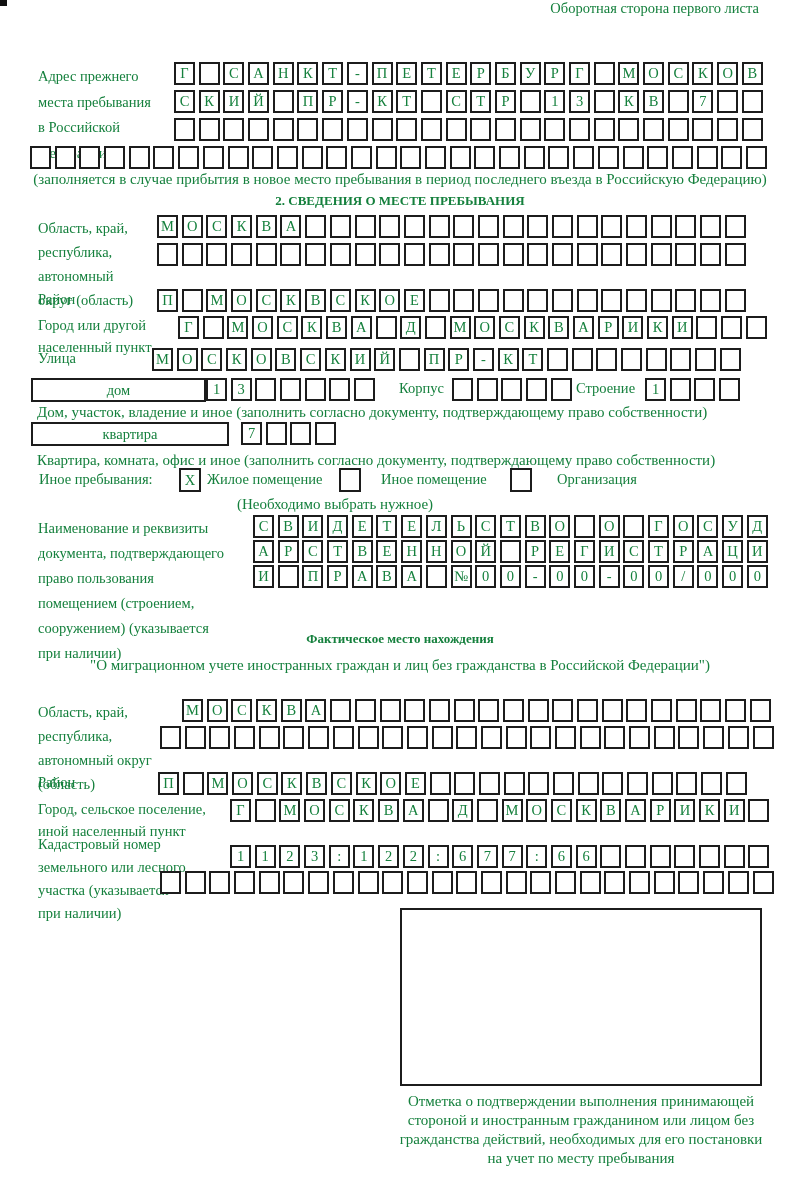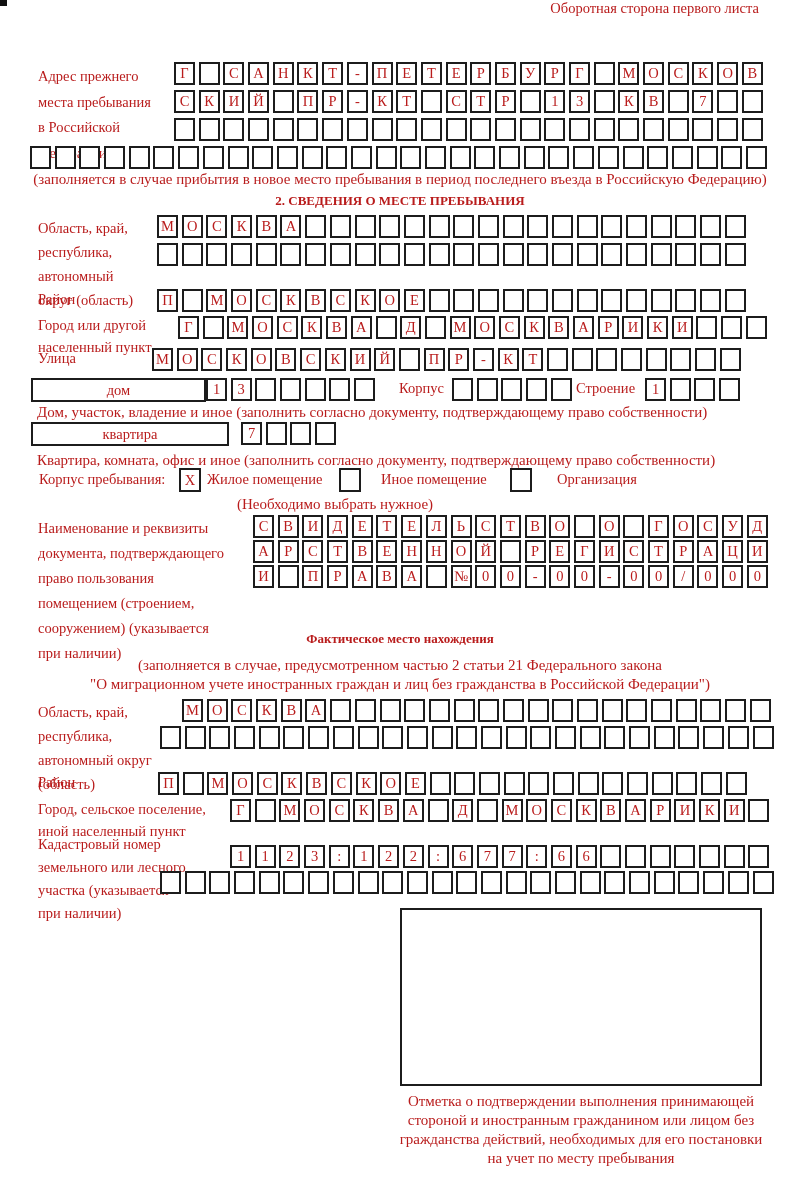--- a/index.html
+++ b/index.html
@@ -1,18 +1,18 @@
 <!DOCTYPE html>
 <html><head>
 <meta charset="utf-8">
 <style>
   html,body { margin:0; padding:0; background:#ffffff; }
   .page {
     position:relative; width:800px; height:1180px; margin:0 auto;
-    background:#ffffff; color:#b91c1c; overflow:hidden;
+    background:#ffffff; color:#15803d; overflow:hidden;
     font-family:"Liberation Serif", serif;
   }
   .row { position:absolute; display:flex; gap:3.7px; }
   .cell {
     box-sizing:border-box; width:21px; height:23px; flex:0 0 21px;
     border:2px solid #1c1c1c; display:flex; align-items:center; justify-content:center;
     font-size:14.5px; line-height:1; background:#fff;
   }
   .label { position:absolute; font-size:14.5px; white-space:nowrap; }
   .lines .line { white-space:nowrap; }
@@ -334,21 +334,21 @@
 
   <div class="widebox" style="left:31px; top:422px; width:198px; height:24px;">квартира</div>
   <div class="row" style="left:241px; top:422px;">
       <span class="cell">7</span>
       <span class="cell"></span>
       <span class="cell"></span>
       <span class="cell"></span>
     </div>
   <div class="caption" style="left:37px; top:452px;">Квартира, комната, офис и иное (заполнить согласно документу, подтверждающему право собственности)</div>
 
-  <div class="label" style="left:39px; top:471px;">Корпус пребывания:</div>
+  <div class="label" style="left:39px; top:471px;">Иное пребывания:</div>
   <div class="checkbox" style="left:179px; top:468px;">X</div>
   <div class="label" style="left:207px; top:471px;">Жилое помещение</div>
   <div class="checkbox" style="left:339px; top:468px;"></div>
   <div class="label" style="left:381px; top:471px;">Иное помещение</div>
   <div class="checkbox" style="left:510px; top:468px;"></div>
   <div class="label" style="left:557px; top:471px;">Организация</div>
   <div class="caption" style="left:150px; top:496px; width:370px; text-align:center;">(Необходимо выбрать нужное)</div>
 
   <div class="label lines" style="left:38px; top:516px; line-height:25px;">
       <div class="line">Наименование и реквизиты</div>
@@ -423,21 +423,20 @@
       <span class="cell">0</span>
       <span class="cell">0</span>
       <span class="cell">/</span>
       <span class="cell">0</span>
       <span class="cell">0</span>
       <span class="cell">0</span>
     </div>
 
   <div class="title" style="top:631px;">Фактическое место нахождения</div>
   <div class="caption lines" style="left:0; top:656px; width:800px; line-height:18.5px; text-align:center;">
-      <div class="line">(заполняется в случае, предусмотренном частью 2 статьи 21 Федерального закона</div>
       <div class="line">"О миграционном учете иностранных граждан и лиц без гражданства в Российской Федерации")</div>
     </div>
 
   <div class="label lines" style="left:38px; top:700px; line-height:24px;">
       <div class="line">Область, край,</div>
       <div class="line">республика,</div>
       <div class="line">автономный округ</div>
       <div class="line">(область)</div>
     </div>
   <div class="row" style="left:182px; top:699px;">

